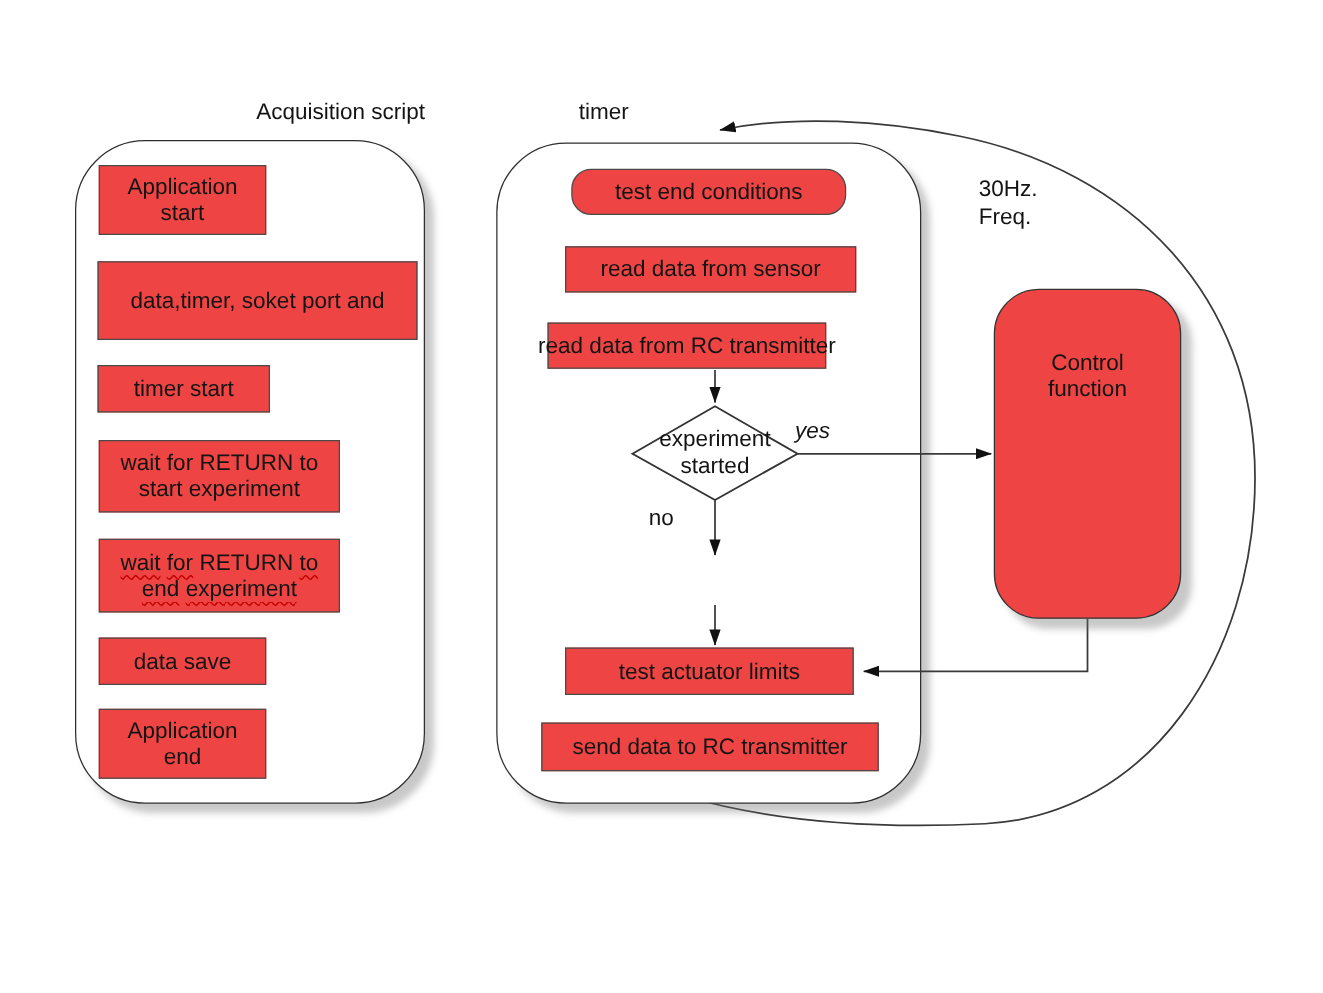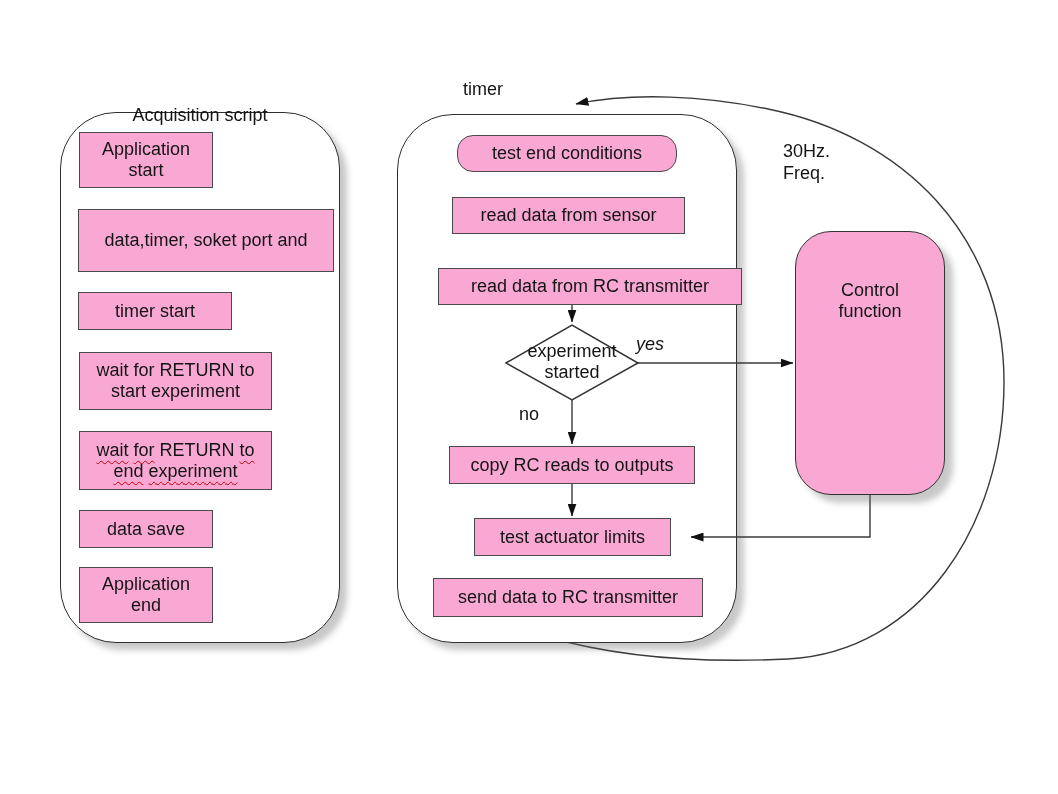--- a/index.html
+++ b/index.html
@@ -11,31 +11,31 @@
   #loop-layer{z-index:0;}
   #connector-layer{z-index:2;}
   .container{
     position:absolute;background:#ffffff;border:1.3px solid #2e2e2e;
     border-radius:56px;box-shadow:7px 7px 6px rgba(110,110,110,0.38);
     z-index:1;box-sizing:border-box;
   }
   .acq{left:60px;top:112px;width:280px;height:531px;}
   .tmr{left:397px;top:114px;width:340px;height:529px;}
   .box{
-    position:absolute;background:#f9a8d4;border:1.7px solid #4a4a4a;
+    position:absolute;background:#ef4444;border:1.7px solid #4a4a4a;
     display:flex;flex-direction:column;align-items:center;justify-content:center;
     text-align:center;font-size:18px;line-height:21px;z-index:3;box-sizing:border-box;
   }
   .ctrl{
     border-radius:36px;border:1.4px solid #333333;
     box-shadow:8px 8px 6px rgba(110,110,110,0.38);
     justify-content:flex-start;padding-top:48px;
   }
   .title{position:absolute;font-size:18px;z-index:3;text-align:center;}
-  .t-acq{left:60px;top:79px;width:280px;text-align:center;margin-top:26px;}
+  .t-acq{left:60px;top:79px;width:280px;text-align:right;}
   .t-tmr{left:463px;top:79px;}
   .lbl{position:absolute;font-size:18px;line-height:22px;z-index:3;}
   .diamond-text{
     position:absolute;left:505px;top:341px;width:134px;text-align:center;
     font-size:18px;line-height:21px;z-index:3;
   }
   .ln{white-space:nowrap;}
   .sq{
     text-decoration:underline;
     text-decoration-style:wavy;
@@ -78,21 +78,21 @@
   <div class="title t-acq">Acquisition script</div>
   <div class="title t-tmr">timer</div>
 
   <div class="box" style="left:79px;top:132px;width:134px;height:56px;">
     <div class="ln">Application</div>
     <div class="ln">start</div>
   </div>
   <div class="box" style="left:78px;top:209px;width:256px;height:63px;gap:28px;">
     <div class="ln">data,timer, soket port and</div>
   </div>
-  <div class="box" style="left:78px;top:292px;width:154px;height:38px;">
+  <div class="box" style="left:78px;top:292px;width:138px;height:38px;">
     <div class="ln">timer start</div>
   </div>
   <div class="box" style="left:79px;top:352px;width:193px;height:58px;">
     <div class="ln">wait for RETURN to</div>
     <div class="ln">start experiment</div>
   </div>
   <div class="box" style="left:79px;top:431px;width:193px;height:59px;">
     <div class="ln"><span class="sq">wait</span> <span class="sq">for</span> <span>RETURN</span> <span class="sq">to</span></div>
     <div class="ln"><span class="sq">end</span> <span class="sq">experiment</span></div>
   </div>
@@ -103,27 +103,24 @@
     <div class="ln">Application</div>
     <div class="ln">end</div>
   </div>
 
   <div class="box" style="left:457px;top:135px;width:220px;height:37px;border-radius:16px;">
     <div class="ln">test end conditions</div>
   </div>
   <div class="box" style="left:452px;top:197px;width:233px;height:37px;">
     <div class="ln">read data from sensor</div>
   </div>
-  <div class="box" style="left:438px;top:268px;width:304px;height:37px;">
+  <div class="box" style="left:438px;top:258px;width:223px;height:37px;">
     <div class="ln">read data from RC transmitter</div>
   </div>
-  <div class="box" style="left:449px;top:446px;width:246px;height:38px;">
-    <div class="ln">copy RC reads to outputs</div>
-  </div>
-  <div class="box" style="left:474px;top:518px;width:197px;height:38px;">
+  <div class="box" style="left:452px;top:518px;width:231px;height:38px;">
     <div class="ln">test actuator limits</div>
   </div>
   <div class="box" style="left:433px;top:578px;width:270px;height:39px;">
     <div class="ln">send data to RC transmitter</div>
   </div>
 
   <div class="diamond-text">
     <div class="ln">experiment</div>
     <div class="ln">started</div>
   </div>

